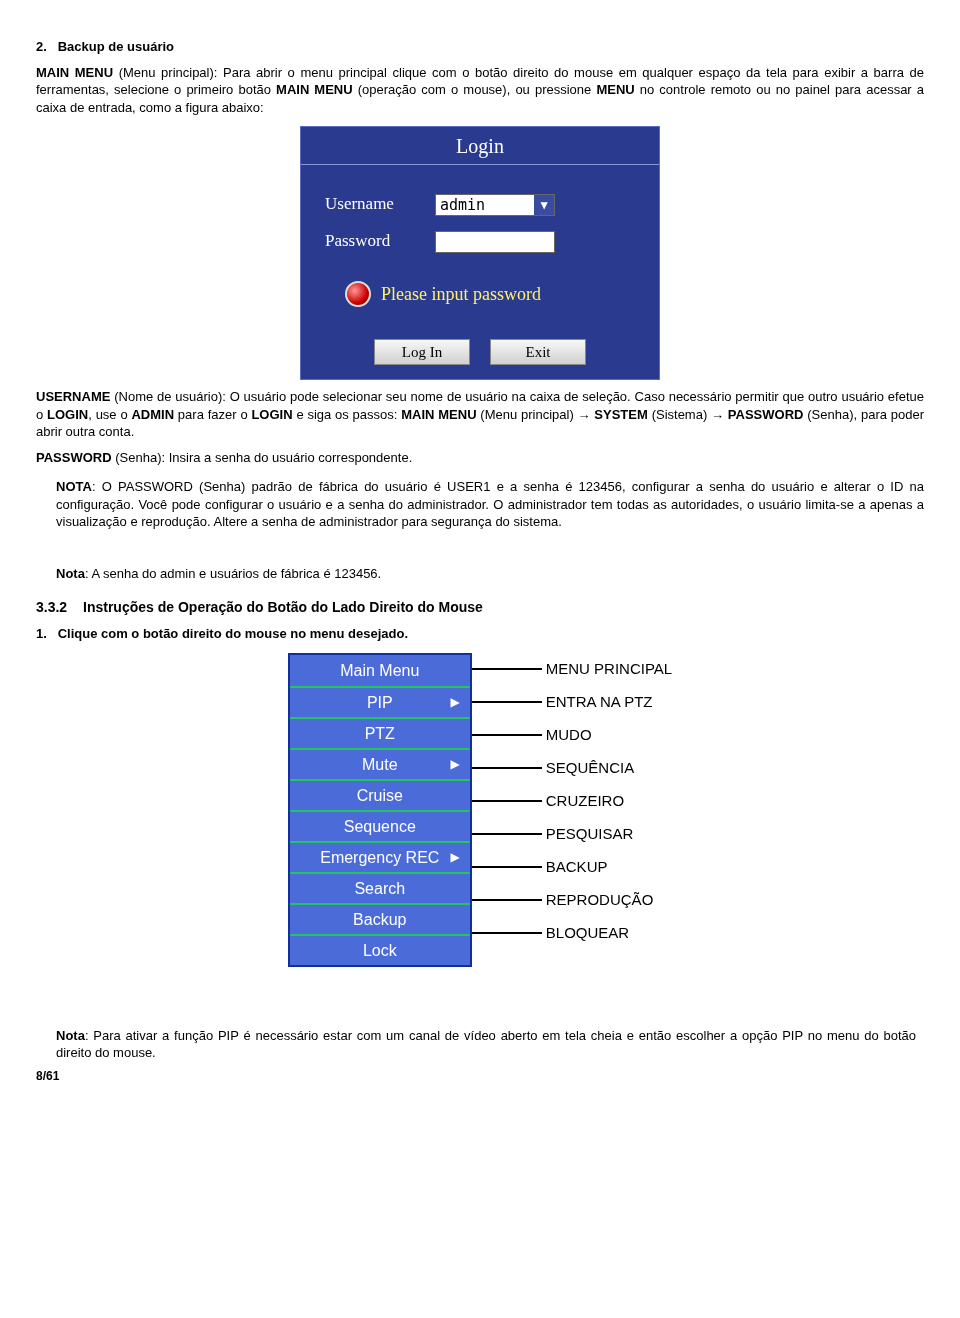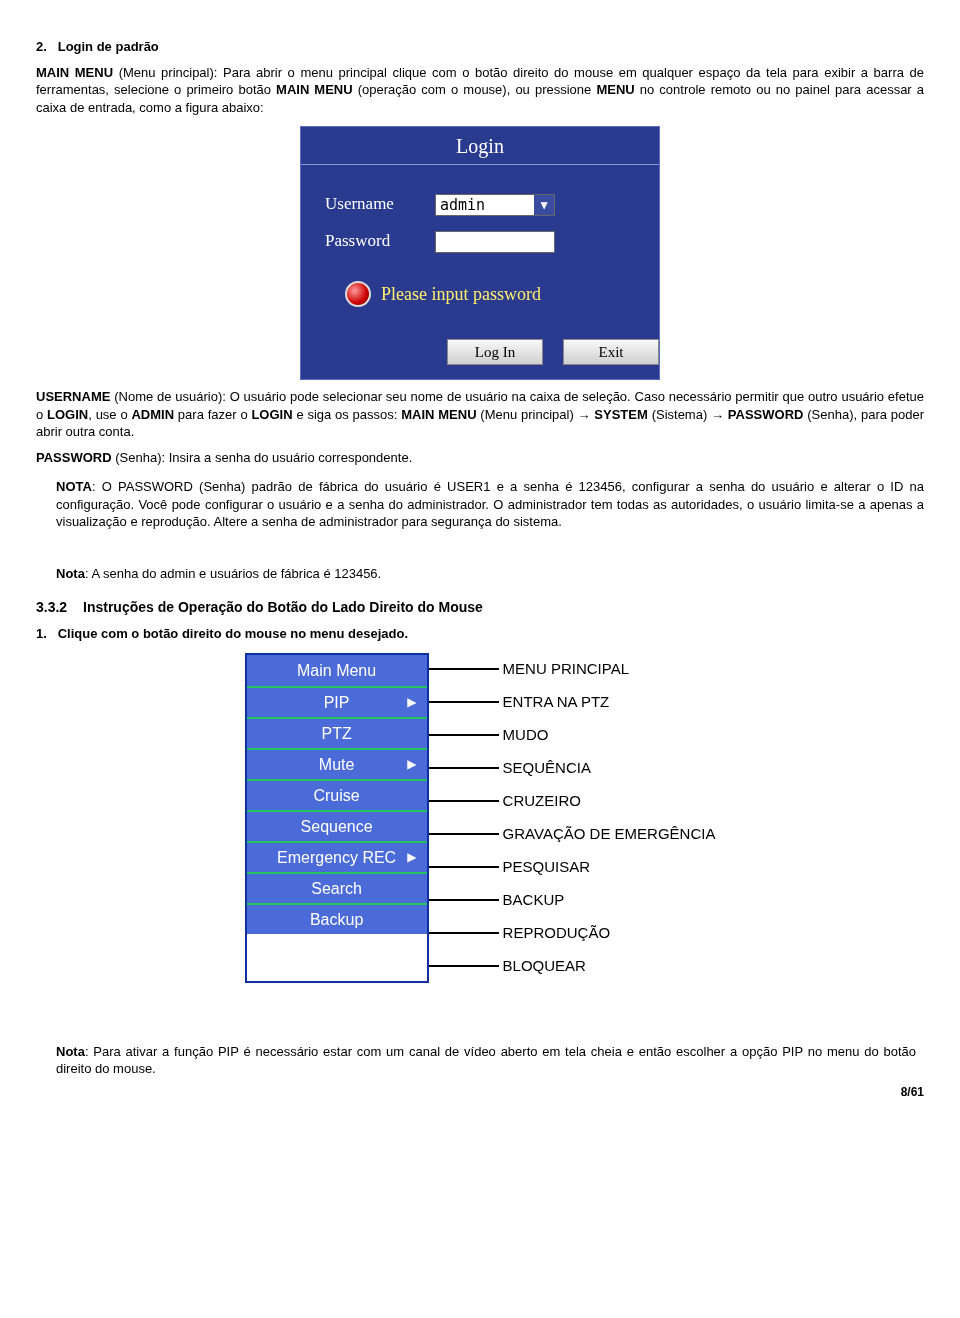--- a/index.html
+++ b/index.html
@@ -79,21 +79,21 @@
     border: 2px solid #ddd;
   }
   .warn-text {
     font-family: Georgia, serif;
     color: #ffef6b;
     font-size: 18px;
     text-align: center;
   }
   .login-btns {
     display: flex;
-    justify-content: flex-end;
+    justify-content: center;
     gap: 20px;
     padding: 4px 0 14px 0;
   }
   .login-btn {
     background: linear-gradient(#f8f8f8, #d0d0d0);
     border: 1px solid #888;
     width: 96px;
     height: 26px;
     font-family: Georgia, serif;
     font-size: 15px;
@@ -156,32 +156,31 @@
     margin-right: 4px;
   }
   .desc-text {
     font-family: Arial, sans-serif;
     font-size: 15px;
   }
   .final-note {
     margin: 60px 8px 6px 20px;
   }
   .pagenum {
-    text-align: right;
     font-weight: bold;
     font-size: 12px;
     margin-top: 1px;
   }
 </style>
 </head>
 <body>
 
 <div class="para bold">
   <span>2.</span>&nbsp;&nbsp;
-  <span>Login de padrão</span>
+  <span>Backup de usuário</span>
 </div>
 
 <div class="para">
   <span class="bold">MAIN MENU</span><span> (Menu principal): Para abrir o menu principal clique com o botão direito do mouse em qualquer espaço da tela para exibir a barra de ferramentas, selecione o primeiro botão </span><span class="bold">MAIN MENU</span><span> (operação com o mouse), ou pressione </span><span class="bold">MENU</span><span> no controle remoto ou no painel para acessar a caixa de entrada, como a figura abaixo:</span>
 </div>
 
 <div class="login-box">
   <div class="login-title">Login</div>
   <div class="login-body">
     <div class="login-row">
@@ -257,20 +256,23 @@
       <div class="menu-item">
         <span>Emergency REC</span>
         <span class="arrow">▶</span>
       </div>
       <div class="menu-item">
         <span>Search</span>
       </div>
       <div class="menu-item">
         <span>Backup</span>
       </div>
+      <div class="menu-item">
+        <span>Lock</span>
+      </div>
     </div>
   <div class="desc-col" id="desc-col">
       <div class="desc-item">
         <div class="leader"></div>
         <div class="desc-text">MENU PRINCIPAL</div>
       </div>
       <div class="desc-item">
         <div class="leader"></div>
         <div class="desc-text">ENTRA NA PTZ</div>
       </div>
@@ -278,24 +280,20 @@
         <div class="leader"></div>
         <div class="desc-text">MUDO</div>
       </div>
       <div class="desc-item">
         <div class="leader"></div>
         <div class="desc-text">SEQUÊNCIA</div>
       </div>
       <div class="desc-item">
         <div class="leader"></div>
         <div class="desc-text">CRUZEIRO</div>
-      </div>
-      <div class="desc-item">
-        <div class="leader"></div>
-        <div class="desc-text">GRAVAÇÃO DE EMERGÊNCIA</div>
       </div>
       <div class="desc-item">
         <div class="leader"></div>
         <div class="desc-text">PESQUISAR</div>
       </div>
       <div class="desc-item">
         <div class="leader"></div>
         <div class="desc-text">BACKUP</div>
       </div>
       <div class="desc-item">

